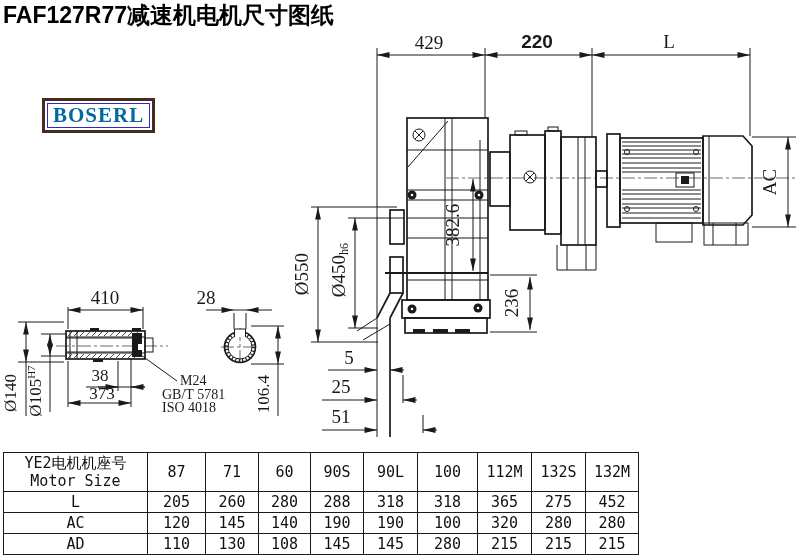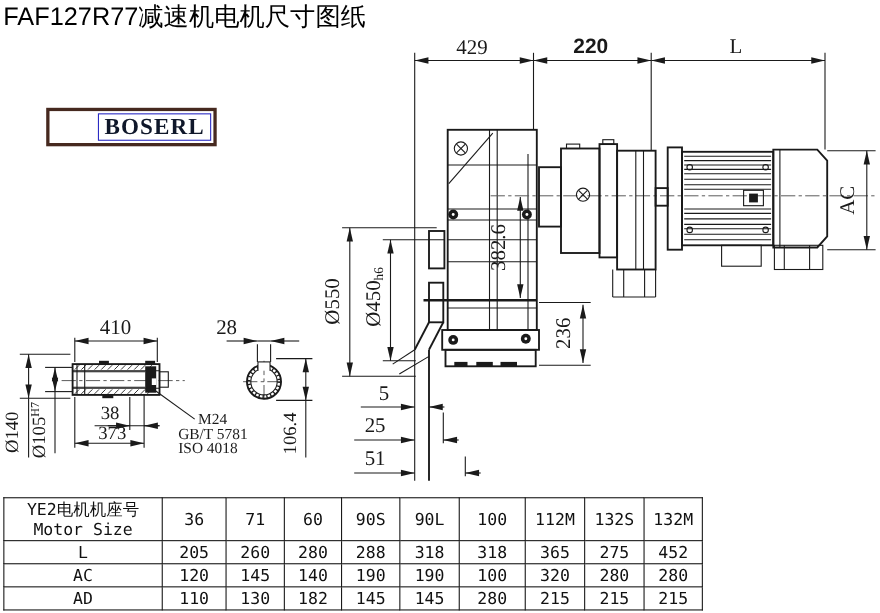--- a/index.html
+++ b/index.html
@@ -1,22 +1,22 @@
 <!DOCTYPE html>
 <html><head>
 <meta charset="utf-8">
 <style>
   html,body{margin:0;padding:0;background:#fff;}
   .stage{position:relative;width:800px;height:557px;background:#ffffff;overflow:hidden;
          font-family:"Liberation Sans",sans-serif;}
-  .title{position:absolute;left:3px;top:0px;font-size:23px;font-weight:normal;color:#000;
+  .title{position:absolute;left:3px;top:0px;font-size:23px;font-weight:bold;color:#000;
          letter-spacing:0px;white-space:nowrap;}
   .logo{position:absolute;left:42px;top:98px;border:3px solid #46291f;background:#fff;padding:2px;}
   .logo-inner{border:1px solid #2b2bc4;padding:0 5px;font-family:"Liberation Serif",serif;
-         font-weight:bold;font-size:21px;line-height:23px;color:#0f172a;letter-spacing:1px;margin-left:42px;}
+         font-weight:bold;font-size:21px;line-height:23px;color:#0369a1;letter-spacing:1px;}
   svg.draw{position:absolute;left:0;top:0;}
   .o{stroke:#1a1a1a;stroke-width:1.7;fill:none;}
   .t{stroke:#1a1a1a;stroke-width:1;fill:none;}
   .th{stroke:#1a1a1a;stroke-width:2.2;fill:none;}
   .d{stroke:#1a1a1a;stroke-width:1;fill:none;}
   .cl{stroke:#5a5a5a;stroke-width:0.9;fill:none;stroke-dasharray:13 3 3 3;}
   .blk{fill:#1a1a1a;stroke:none;}
   text{fill:#1a1a1a;}
   .ds{font-family:"Liberation Serif",serif;font-size:19px;}
   .ds-s{font-family:"Liberation Serif",serif;font-size:17px;}
@@ -311,21 +311,21 @@
         <col style="width:54px">
       <col style="width:54px">
         <col style="width:53px">
     </colgroup>
     <tbody>
         <tr class="hdr">
       <td>
         <div class="hdr-lbl">YE2电机机座号</div>
         <div class="hdr-lbl">Motor Size</div>
       </td>
-      <td>36</td>
+      <td>87</td>
       <td>71</td>
       <td>60</td>
       <td>90S</td>
       <td>90L</td>
       <td>100</td>
       <td>112M</td>
       <td>132S</td>
       <td>132M</td>
     </tr>
     <tr class="val">
@@ -349,21 +349,21 @@
       <td>190</td>
       <td>100</td>
       <td>320</td>
       <td>280</td>
       <td>280</td>
     </tr>
     <tr class="val">
       <td>AD</td>
       <td>110</td>
       <td>130</td>
-      <td>182</td>
+      <td>108</td>
       <td>145</td>
       <td>145</td>
       <td>280</td>
       <td>215</td>
       <td>215</td>
       <td>215</td>
     </tr>
   </tbody>
     </table>
 

